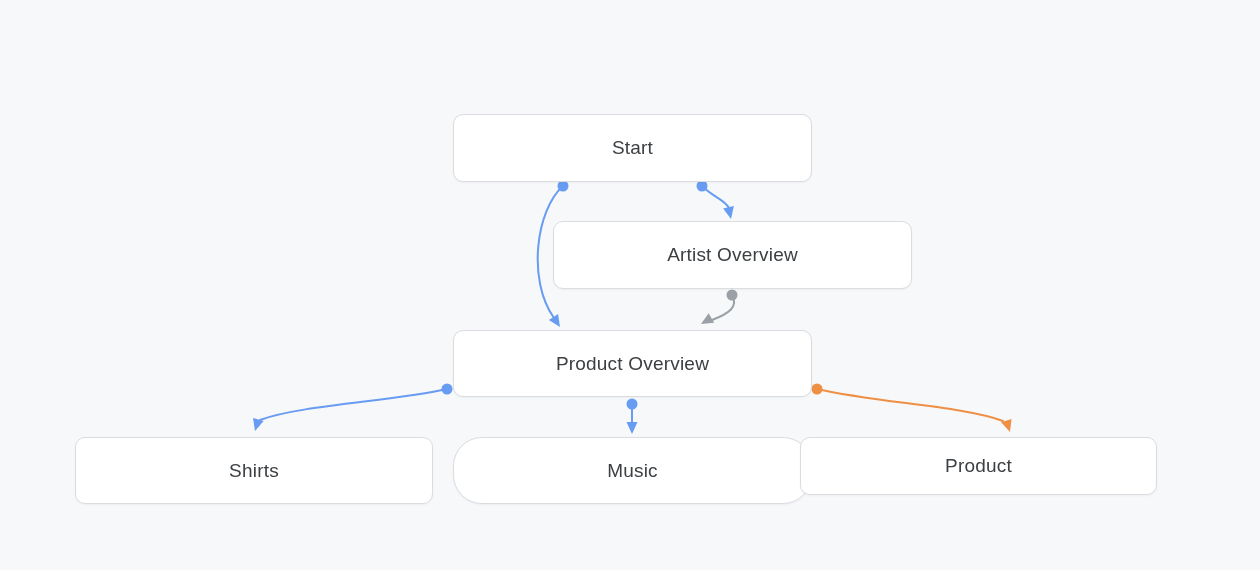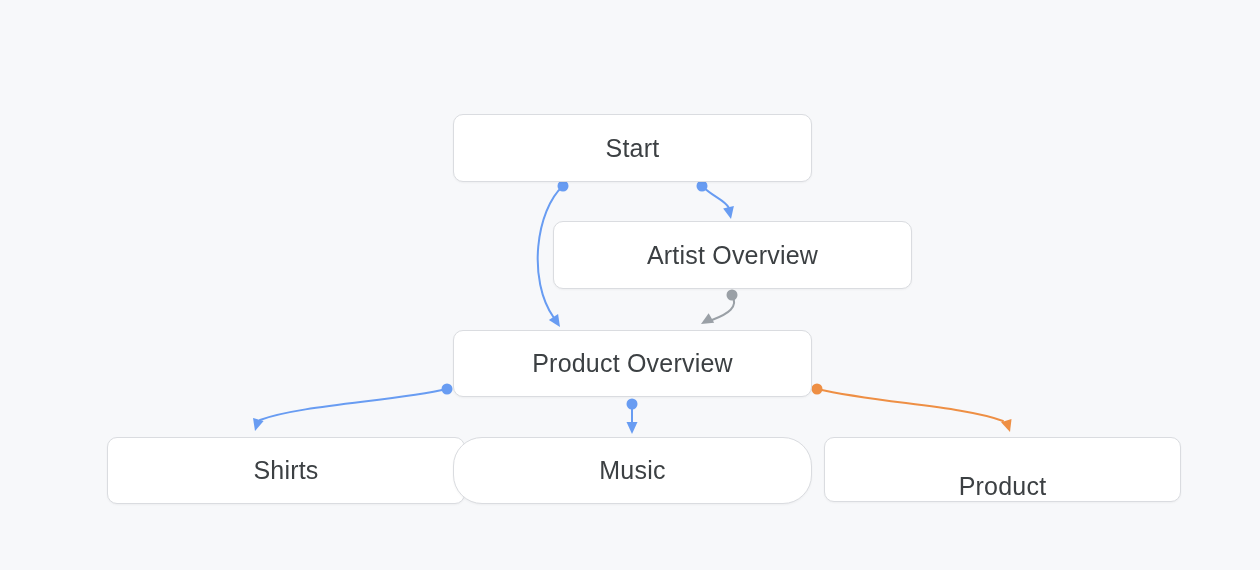--- a/index.html
+++ b/index.html
@@ -19,32 +19,32 @@
     position:absolute;
     background:var(--node-fill);
     border:1.5px solid var(--node-border);
     border-radius:10px;
     display:flex;align-items:center;justify-content:center;
     box-shadow:0 1px 2px rgba(60,64,67,0.05);
     cursor:pointer;
   }
   .node .label{
     color:var(--text);
-    font-size:25px;
+    font-size:19px;
     font-weight:500;
     letter-spacing:.2px;
     white-space:nowrap;
   }
   
   #n-start            {left:453px;top:114px;width:359px;height:68px;}
   #n-artist-overview  {left:553px;top:221px;width:359px;height:68px;}
   #n-product-overview {left:453px;top:330px;width:359px;height:67px;}
-  #n-shirts           {left:75px; top:437px;width:358px;height:67px;margin-left:32px;}
+  #n-shirts           {left:75px; top:437px;width:358px;height:67px;}
   #n-music            {left:453px;top:437px;width:359px;height:67px;border-radius:29px;}
-  #n-product          {left:824px;top:437px;width:357px;height:65px;align-items:flex-end;}
+  #n-product          {left:800px;top:437px;width:357px;height:58px;}
   
   .s-blue  {stroke:var(--blue);}   .f-blue  {fill:var(--blue);}
   .s-gray  {stroke:var(--gray);}   .f-gray  {fill:var(--gray);}
   .s-orange{stroke:var(--orange);} .f-orange{fill:var(--orange);}
   .edge-path{fill:none;stroke-width:2;stroke-linecap:round;}
 </style>
 </head>
 <body>
 
 <div class="canvas">

